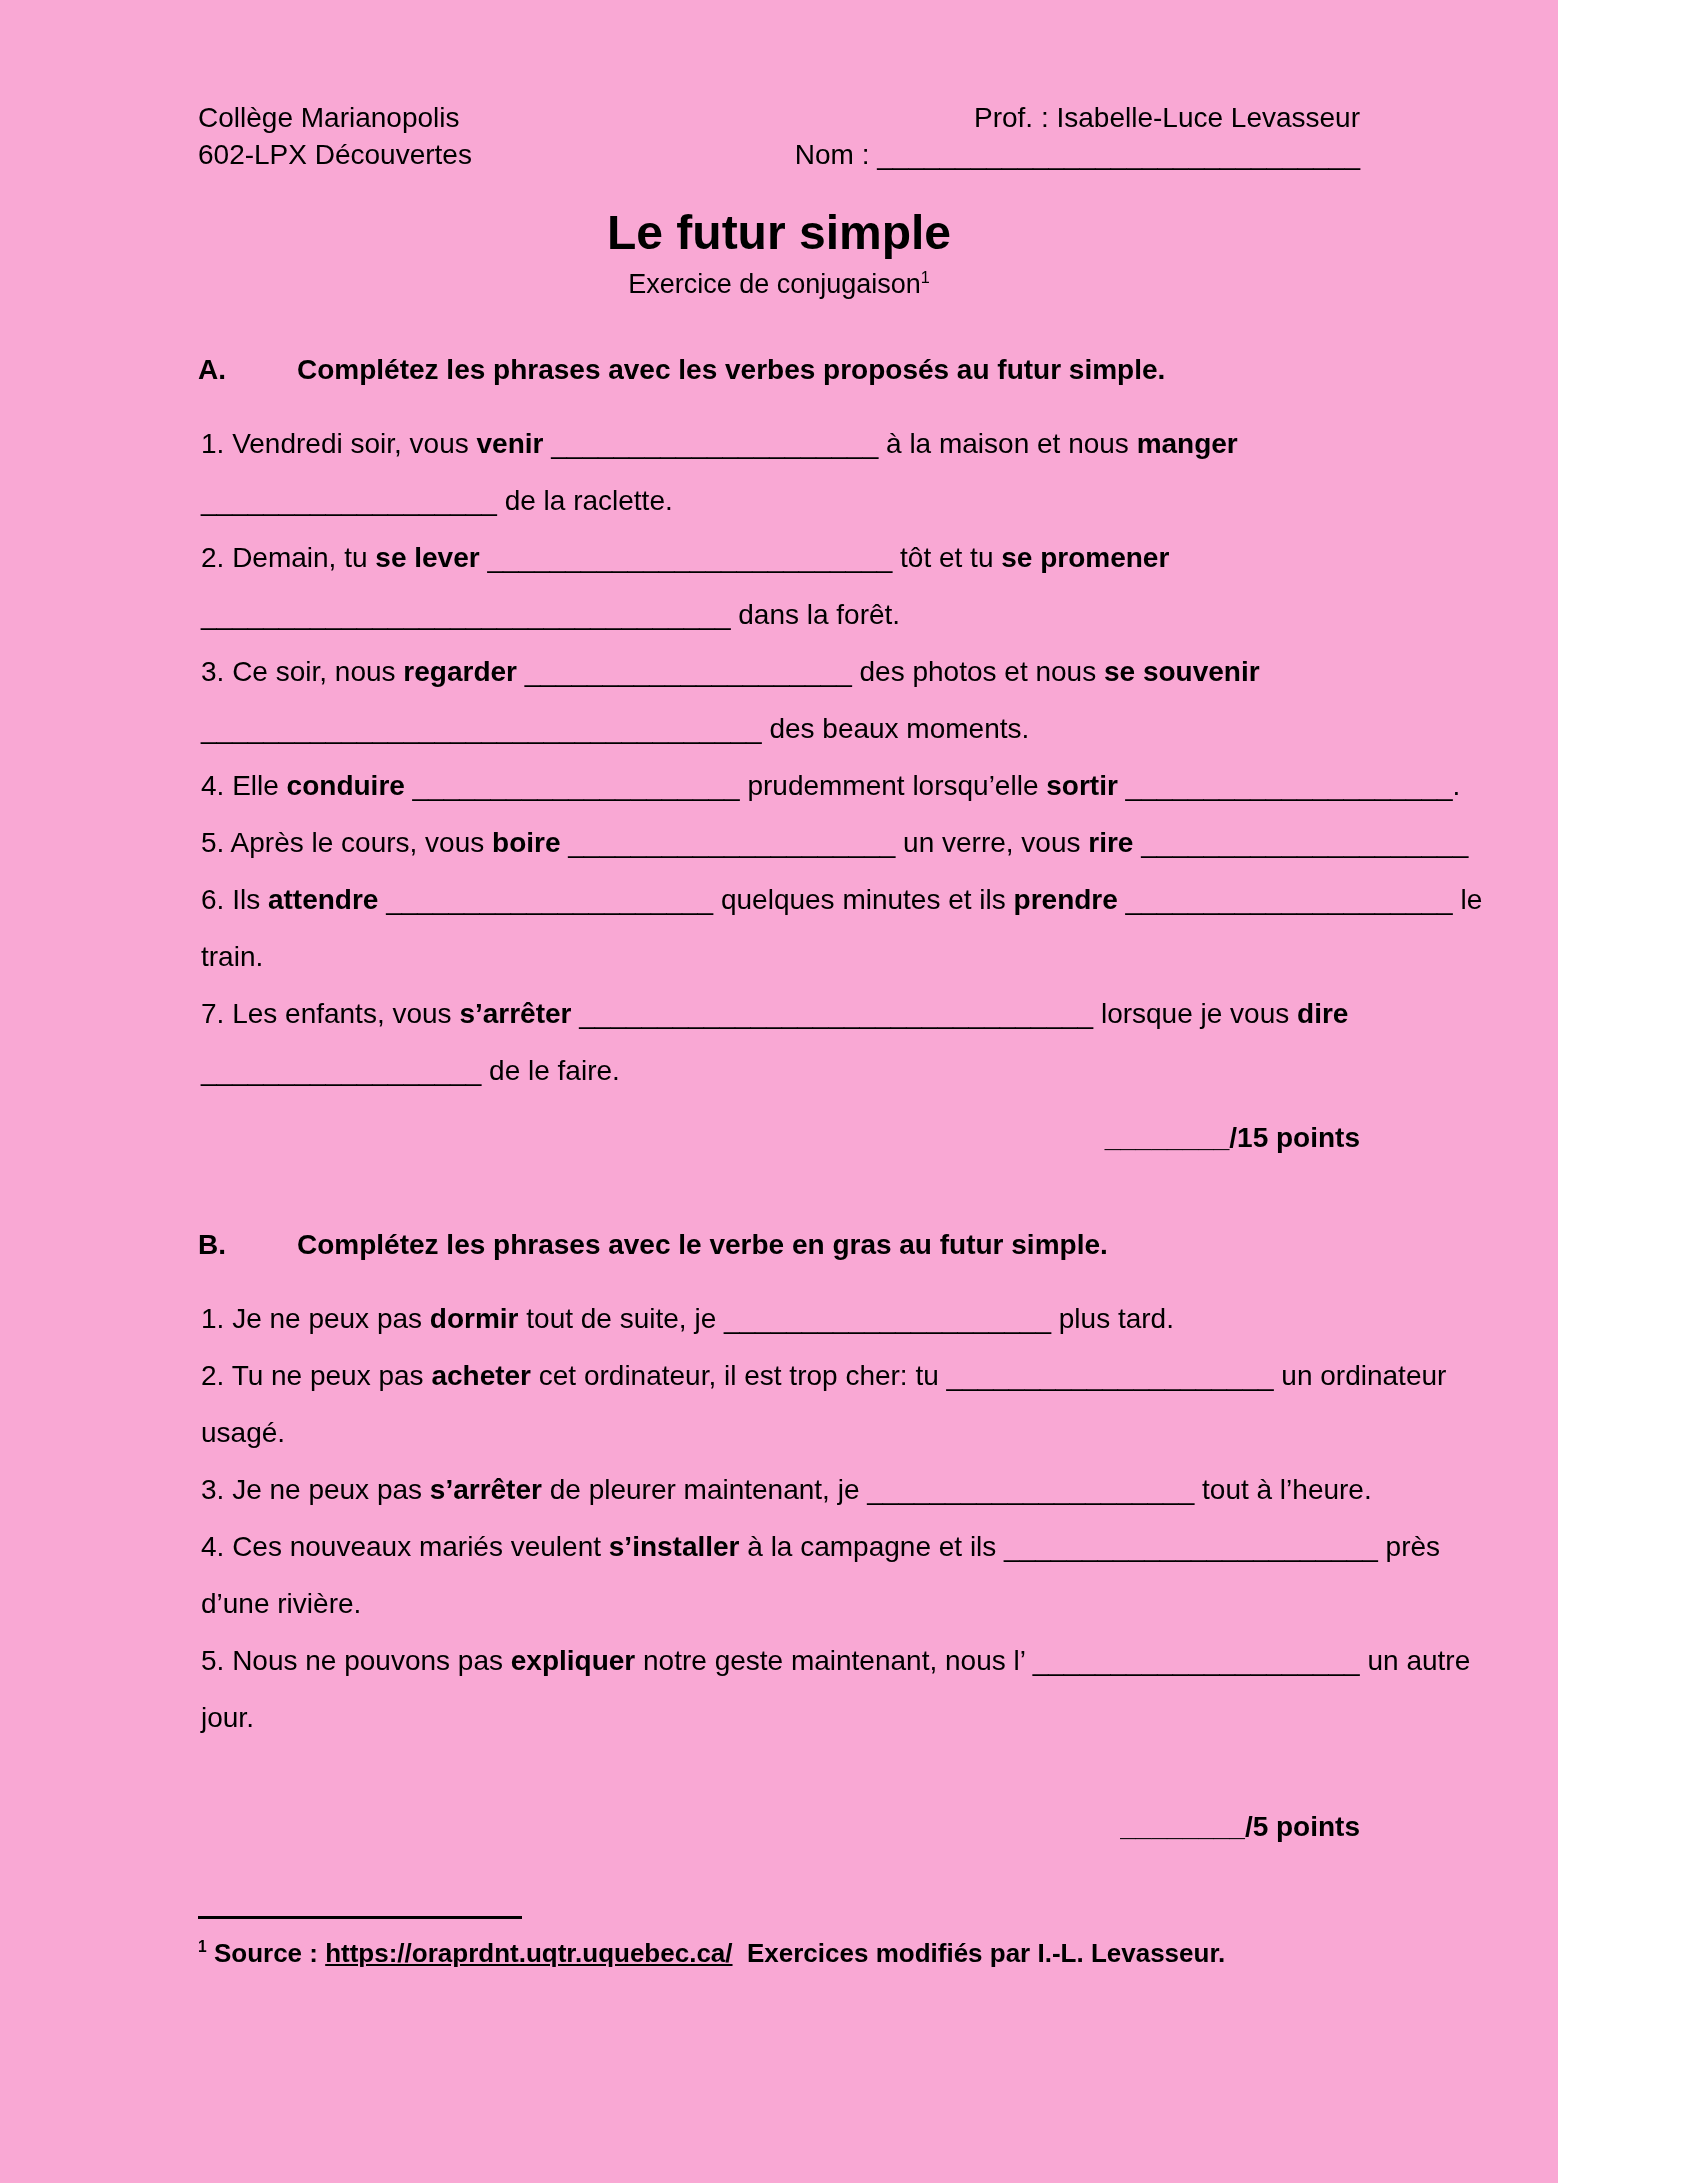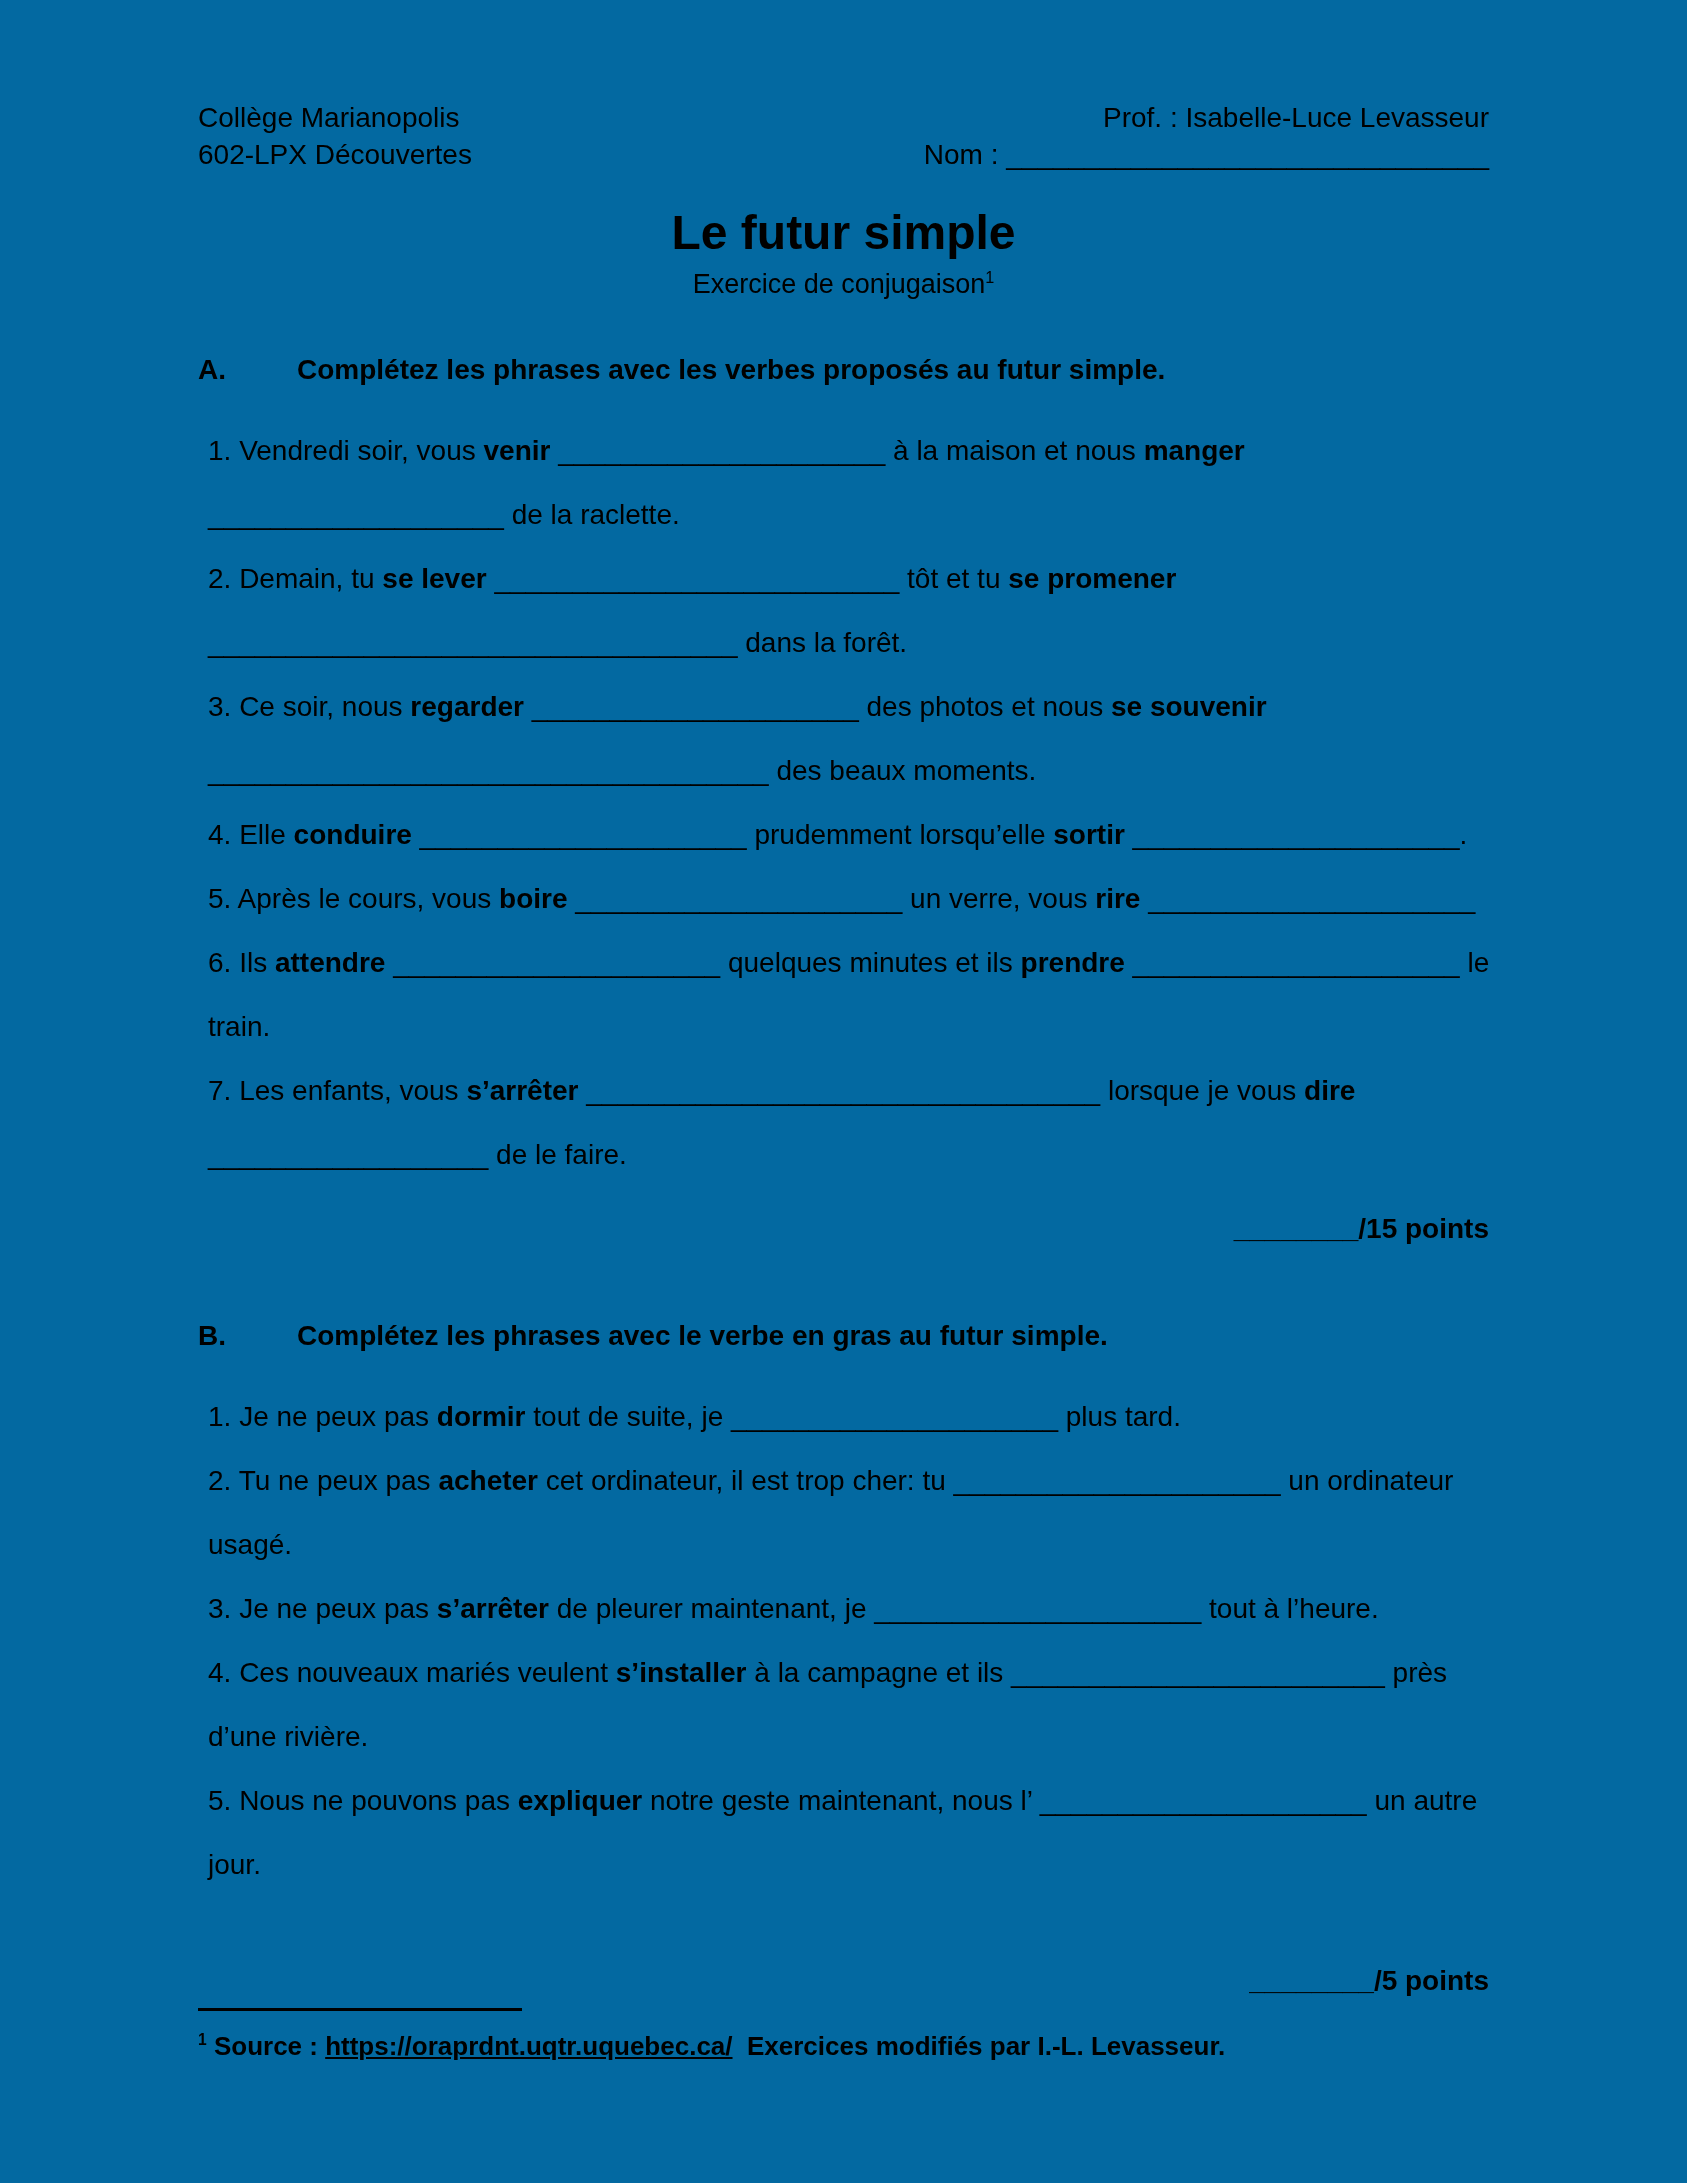--- a/index.html
+++ b/index.html
@@ -1,42 +1,42 @@
 <!DOCTYPE html>
 <html lang="fr" style="font-size:10.6px"><head>
 <meta charset="utf-8">
 <style>
   html, body { margin: 0; padding: 0; background: #ffffff; }
   .page {
-    width: 1687px;
+    width: 1558px;
     height: 2183px;
     box-sizing: border-box;
     padding: 99px 198px 0 198px;
-    background: #0369a1;
+    background: #f9a8d4;
     color: #000000;
     font-family: "Liberation Sans", sans-serif;
     font-size: 28px;
     display: flex;
     flex-direction: column;
     overflow: hidden;
   }
   
   .doc-header { display: flex; justify-content: space-between; line-height: 37px; }
   .hdr-right { text-align: right; }
   .blank { letter-spacing: 0; white-space: nowrap; }
   
   .title-block { text-align: center; margin-top: 34px; }
   .doc-title { font-size: 48px; font-weight: 700; margin: 0; line-height: 52px; }
   .doc-subtitle { font-size: 27px; line-height: 44px; margin-top: 2.6px; }
   .sup { vertical-align: super; font-size: 60%; line-height: 0; }
   
   .section-heading { font-weight: 700; margin-top: 48px; }
   .sec-label { display: inline-block; width: 99px; }
   .lines { margin-top: 28px; }
-  .lines p { margin: 10px; line-height: 54px; white-space: nowrap; }
+  .lines p { margin: 3px; line-height: 54px; white-space: nowrap; }
   .b { font-weight: 700; }
   .points-line { text-align: right; font-weight: 700; line-height: 54px; margin-top: 10.6px; }
   .points-line-b { text-align: right; font-weight: 700; line-height: 54px; margin-top: 52px; }
   .section-b-heading { margin-top: 64px; }
   
   .footnote { margin-top: auto; margin-bottom: 213px; font-size: 26px; line-height: 33px; font-weight: bold; }
   .footnote-rule { width: 324px; border: 0; border-top: 3.3px solid #000; margin: 0 0 18.5px 0; }
   .footnote-link { text-decoration: underline; color: #000000; }
 </style>
 </head>

